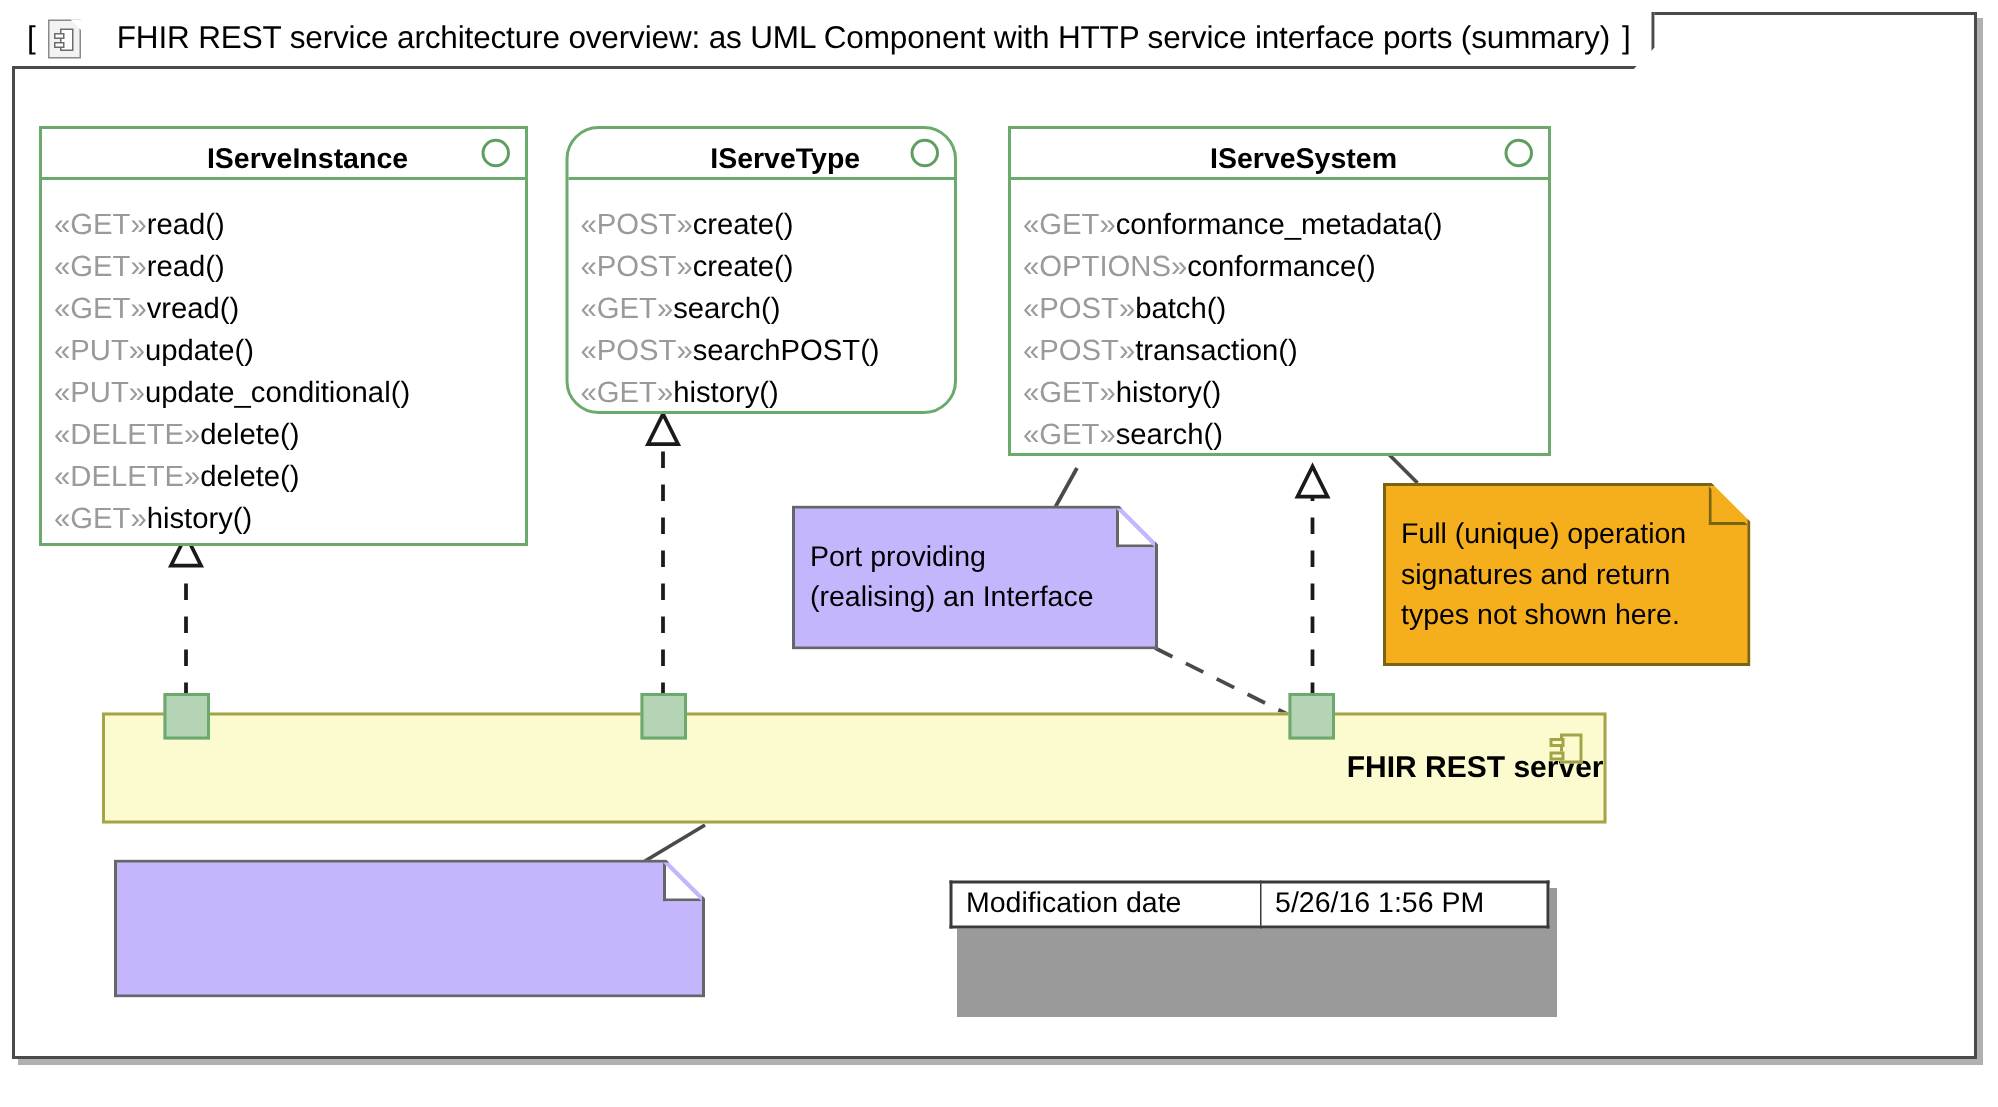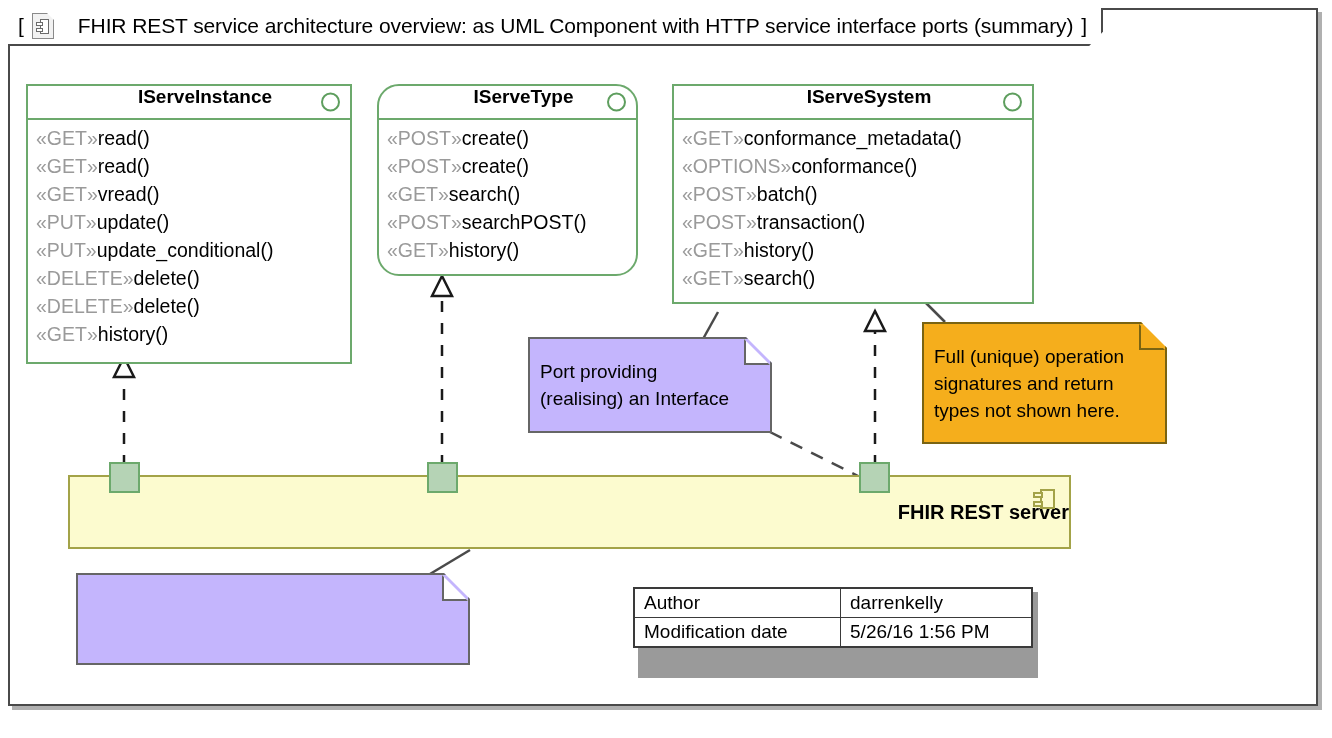--- a/index.html
+++ b/index.html
@@ -81,40 +81,40 @@
     position: absolute;
     background: #ffffff;
     border: 2px solid #6ca96c;
     z-index: 3;
   }
   .iface-head {
     position: relative;
     height: 34px;
     border-bottom: 2px solid #6ca96c;
     display: flex;
-    align-items: flex-start;
+    align-items: flex-end;
     justify-content: center;
     padding-left: 32px;
   }
   .iface-name {
     font-size: 19px;
     font-weight: bold;
     color: #000;
   }
   .iface-circle {
     position: absolute;
     right: 10px; top: 50%;
     transform: translateY(-50%);
     width: 19px; height: 19px;
     border: 2px solid #5e9e5e;
     border-radius: 50%;
     background: #ffffff;
   }
   .iface-ops {
-    padding: 4px 0 8px 8px;
+    padding: 16px 0 8px 8px;
   }
   .op {
     font-size: 19.5px;
     line-height: 28px;
     white-space: nowrap;
     color: #000;
   }
   .op .stereo { color: #9a9a9a; }
   .op .nm { color: #000; }
 
@@ -325,24 +325,20 @@
   <div class="port" style="left:427px; top:462px;"></div>
   <div class="port" style="left:859px; top:462px;"></div>
 
   <div class="note" style="left:76px; top:573px; width:394px; height:92px; display:flex; align-items:center;">
     <span class="note-fold"></span>
   </div>
 
   <div class="meta-shadow" style="left:638px; top:592px; width:400px; height:86px;"></div>
   <table class="meta-table" style="left:633px; top:587px; width:400px;">
     <tbody>
-        <tr>
-      <td class="meta-k">Author</td>
-      <td class="meta-v">darrenkelly</td>
-    </tr>
     <tr>
       <td class="meta-k">Modification date</td>
       <td class="meta-v">5/26/16 1:56 PM</td>
     </tr>
   </tbody>
     </table>
 
 </div>
 
 </body></html>

